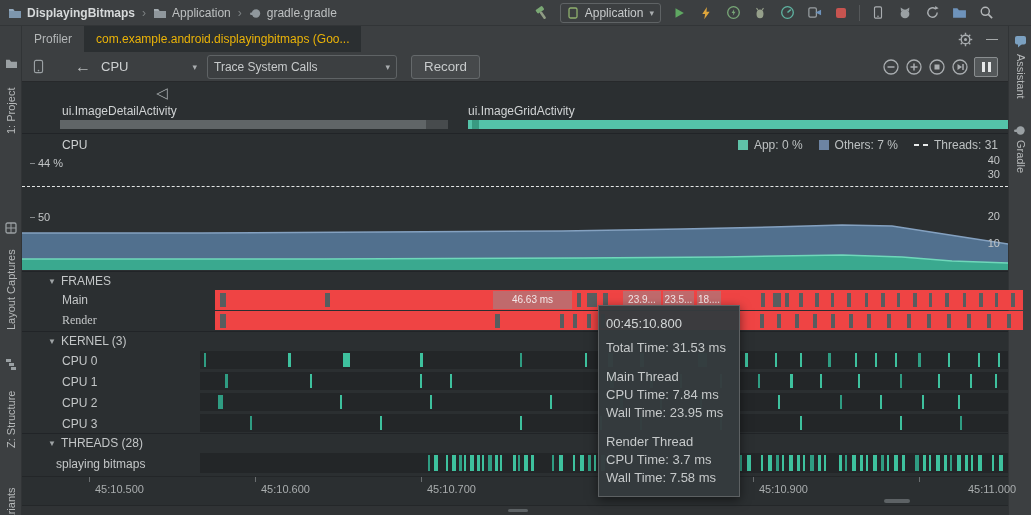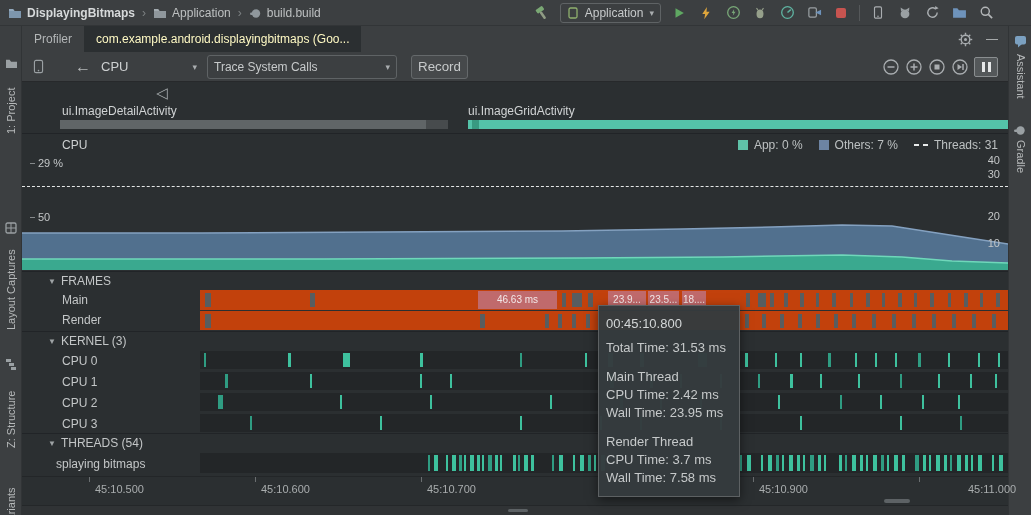--- a/index.html
+++ b/index.html
@@ -16,49 +16,49 @@
   .crumb-sep{color:#7c8082;font-size:12px;padding:0 1px;}
   .tb-right{margin-left:auto;display:flex;align-items:center;gap:9px;padding-right:28px;}
   .icon-btn{display:flex;align-items:center;justify-content:center;width:18px;height:18px;}
   .combo{display:flex;align-items:center;gap:6px;height:20px;border:1px solid #5f6365;border-radius:3px;
          padding:0 6px;color:#c7cacb;background:#3c3f41;}
   .caret{font-size:9px;color:#a9adaf;}
   .vsep{width:1px;height:16px;background:#55585a;}
   
   .tab-row{left:22px;top:26px;width:986px;height:26px;background:#3c3f41;display:flex;align-items:center;}
   .tab{height:26px;display:flex;align-items:center;padding:0 12px;color:#b3b6b7;}
-  .tab.active{background:#2b2f31;color:#fef9c3;}
+  .tab.active{background:#2b2f31;color:#eab308;}
   .tab-icons{margin-left:auto;display:flex;align-items:center;gap:12px;padding-right:10px;}
   
   .stripe{background:#3c3f41;}
   .stripe-left{left:0;top:26px;width:22px;height:489px;border-right:1px solid #313436;}
   .stripe-right{left:1008px;top:26px;width:23px;height:489px;border-left:1px solid #313436;}
   .vtext-left{writing-mode:vertical-rl;transform:rotate(180deg);font-size:11px;color:#b6b9ba;white-space:nowrap;}
   .vtext-right{writing-mode:vertical-rl;font-size:11px;color:#b6b9ba;white-space:nowrap;}
   
   .ptoolbar{left:22px;top:52px;width:986px;height:30px;background:#3c3f41;border-bottom:1px solid #27292b;
             display:flex;align-items:center;gap:10px;padding:0 10px;}
   .back-arrow{font-size:16px;color:#b6b9ba;margin-left:20px;}
   .dd-plain{display:flex;align-items:center;width:96px;justify-content:space-between;color:#cdd0d1;font-size:13px;}
   .btn{height:24px;border:1px solid #646imag869;border:1px solid #65696b;border-radius:3px;background:#46494b;
-       color:#c7cacb;display:flex;align-items:center;justify-content:center;padding:0 6px;}
+       color:#c7cacb;display:flex;align-items:center;justify-content:center;padding:0 12px;}
   .zoom-group{margin-left:auto;display:flex;align-items:center;gap:5px;}
   .pause-btn{width:24px;height:20px;border:1px solid #8a8e90;border-radius:2px;background:#54585a;
              display:flex;align-items:center;justify-content:center;gap:3px;}
   .pause-bar{width:3px;height:10px;background:#e6e8e9;}
   
   .sessions{left:22px;top:82px;width:26px;height:423px;background:#2b2f31;}
   
   .panel{left:22px;top:82px;width:986px;height:423px;background:#2b2f31;}
   .hline{left:0;width:986px;height:1px;background:#212427;}
   .row-label{position:absolute;left:40px;color:#c3c6c7;}
   .sec-header{position:absolute;left:26px;color:#c3c6c7;}
   .sec-arrow{font-size:8px;color:#9ea3a5;margin-right:5px;vertical-align:1px;}
   .track{position:absolute;left:178px;width:808px;background:#232628;}
-  .ftrack{position:absolute;left:178px;width:808px;background:#c2410c;}
+  .ftrack{position:absolute;left:193px;width:808px;background:#ef4444;}
   .fblock{position:absolute;top:3px;height:14px;background:#585d5f;}
   .fblock.red{top:1px;height:18px;background:#c06a6c;color:#f2e9e9;font-size:10px;line-height:18px;
               text-align:center;overflow:hidden;white-space:nowrap;}
   .kmark{position:absolute;top:2px;height:14px;background:#3ec19e;}
   .axis-label{position:absolute;top:6px;color:#a9adae;font-size:11px;white-space:nowrap;}
   .axis-tick{position:absolute;top:0;width:1px;height:5px;background:#6a6e70;}
   .cpu-axis-lbl{position:absolute;font-size:11px;color:#c3c6c7;white-space:nowrap;}
   .lg-item{display:flex;align-items:center;gap:6px;}
   .lg-swatch{width:10px;height:10px;}
   .lg-swatch.dash{width:14px;height:2px;background:repeating-linear-gradient(90deg,#e8eaea 0 5px,transparent 5px 9px);}
@@ -92,21 +92,21 @@
           <path d="M1 2h4l1.5 2H1z" fill="#a3abb0"></path>
         </svg>
       <span>Application</span>
     </span>
     <span class="crumb-sep">›</span>
     <span class="crumb">
       <svg width="13" height="12" viewBox="0 0 13 12">
           <circle cx="7" cy="6.5" r="4.2" fill="#8f979c"></circle>
           <rect x="1" y="5.5" width="4" height="2.4" rx="1.2" fill="#8f979c"></rect>
         </svg>
-      <span>build.build</span>
+      <span>gradle.gradle</span>
     </span>
 
     <span class="tb-right">
       <span class="icon-btn">
         <svg width="16" height="16" viewBox="0 0 16 16">
             <rect x="2" y="2.5" width="8" height="4.5" rx="1" fill="#7aa874" transform="rotate(-35 6 5)"></rect>
             <rect x="7.4" y="6" width="2.6" height="8.5" rx="1.2" fill="#8f9b84" transform="rotate(-35 8.7 10)"></rect>
           </svg>
       </span>
       <span class="combo">
@@ -309,21 +309,21 @@
     <span class="abs" style="left:40px;top:22px;color:#d0d3d4;">ui.ImageDetailActivity</span>
     <span class="abs" style="left:446px;top:22px;color:#d0d3d4;">ui.ImageGridActivity</span>
     <div class="abs" style="left:38px;top:38px;width:388px;height:9px;background:#60656 7;background:#606567;"></div>
     <div class="abs" style="left:404px;top:38px;width:22px;height:9px;background:#474b4d;"></div>
     <div class="abs" style="left:446px;top:38px;width:540px;height:9px;background:#54c3a9;"></div>
     <div class="abs" style="left:450px;top:38px;width:7px;height:9px;background:#389a81;"></div>
     <div class="abs hline" style="top:51px;"></div>
 
     <span class="abs" style="left:40px;top:56px;color:#cdd0d1;">CPU</span>
     <div class="abs" style="left:8px;top:81px;width:5px;height:1px;background:#85898b;"></div>
-    <span class="abs cpu-axis-lbl" style="left:16px;top:75px;">29 %</span>
+    <span class="abs cpu-axis-lbl" style="left:16px;top:75px;">44 %</span>
     <div class="abs" style="left:8px;top:135px;width:5px;height:1px;background:#85898b;"></div>
     <span class="abs cpu-axis-lbl" style="left:16px;top:129px;">50</span>
 
     <div class="abs" style="top:56px;right:10px;display:flex;gap:16px;">
       <span class="lg-item">
         <span class="lg-swatch" style="background: rgb(95, 194, 168);"></span>
         <span>App: 0 %</span>
       </span>
       <span class="lg-item">
         <span class="lg-swatch" style="background: rgb(109, 132, 163);"></span>
@@ -373,21 +373,21 @@
         <div class="fblock" style="left: 666px; width: 4px;"></div>
         <div class="fblock" style="left: 682px; width: 3px;"></div>
         <div class="fblock" style="left: 698px; width: 4px;"></div>
         <div class="fblock" style="left: 714px; width: 3px;"></div>
         <div class="fblock" style="left: 730px; width: 4px;"></div>
         <div class="fblock" style="left: 748px; width: 3px;"></div>
         <div class="fblock" style="left: 764px; width: 4px;"></div>
         <div class="fblock" style="left: 780px; width: 3px;"></div>
         <div class="fblock" style="left: 796px; width: 4px;"></div>
       </div>
-    <span class="row-label" style="top:231px;">Render</span>
+    <span class="row-label" style="top:231px;font-family:Liberation Serif, serif;">Render</span>
     <div id="track-render" class="ftrack" style="top:229px;height:19px;">
         <div class="fblock" style="left: 5px; width: 6px;"></div>
         <div class="fblock" style="left: 280px; width: 5px;"></div>
         <div class="fblock" style="left: 345px; width: 4px;"></div>
         <div class="fblock" style="left: 358px; width: 4px;"></div>
         <div class="fblock" style="left: 372px; width: 4px;"></div>
         <div class="fblock" style="left: 386px; width: 4px;"></div>
         <div class="fblock" style="left: 545px; width: 4px;"></div>
         <div class="fblock" style="left: 562px; width: 4px;"></div>
         <div class="fblock" style="left: 580px; width: 4px;"></div>
@@ -472,21 +472,21 @@
           <div class="kmark" style="left: 400px; width: 2px;"></div>
           <div class="kmark" style="left: 440px; width: 2px; background: rgb(47, 156, 130);"></div>
           <div class="kmark" style="left: 520px; width: 2px;"></div>
           <div class="kmark" style="left: 600px; width: 2px;"></div>
           <div class="kmark" style="left: 700px; width: 2px;"></div>
           <div class="kmark" style="left: 760px; width: 2px; background: rgb(47, 156, 130);"></div>
         </div>
       </div>
     <div class="abs hline" style="top:351px;"></div>
 
-    <span class="abs sec-header" style="top:354px;"><span class="sec-arrow">▼</span><span>THREADS (54)</span></span>
+    <span class="abs sec-header" style="top:354px;"><span class="sec-arrow">▼</span><span>THREADS (28)</span></span>
     <span class="row-label" style="left:34px;top:375px;">splaying bitmaps</span>
     <div id="track-threads" class="track" style="top:371px;height:20px;">
         <div class="kmark" style="left: 228px; width: 2px; height: 16px; background: rgb(47, 156, 130);"></div>
         <div class="kmark" style="left: 234px; width: 4px; height: 16px;"></div>
         <div class="kmark" style="left: 246px; width: 2px; height: 16px;"></div>
         <div class="kmark" style="left: 252px; width: 4px; height: 16px;"></div>
         <div class="kmark" style="left: 259px; width: 3px; height: 16px; background: rgb(47, 156, 130);"></div>
         <div class="kmark" style="left: 264px; width: 2px; height: 16px;"></div>
         <div class="kmark" style="left: 270px; width: 4px; height: 16px;"></div>
         <div class="kmark" style="left: 277px; width: 3px; height: 16px;"></div>
@@ -554,21 +554,21 @@
         <span class="axis-label" style="left: 903px; margin-left: 43px;">45:11.000</span>
       </div>
 
     <div class="abs" style="left:862px;top:417px;width:26px;height:4px;border-radius:2px;background:#5d6265;"></div>
 
     <div class="tooltip">
       <div class="ts">00:45:10.800</div>
       <div class="total">Total Time: 31.53 ms</div>
       <div class="grp">
         <div class="gtitle">Main Thread</div>
-        <div class="gline">CPU Time: 2.42 ms</div>
+        <div class="gline">CPU Time: 7.84 ms</div>
         <div class="gline">Wall Time: 23.95 ms</div>
       </div>
       <div class="grp">
         <div class="gtitle">Render Thread</div>
         <div class="gline">CPU Time: 3.7 ms</div>
         <div class="gline">Wall Time: 7.58 ms</div>
       </div>
     </div>
   </div>
 

